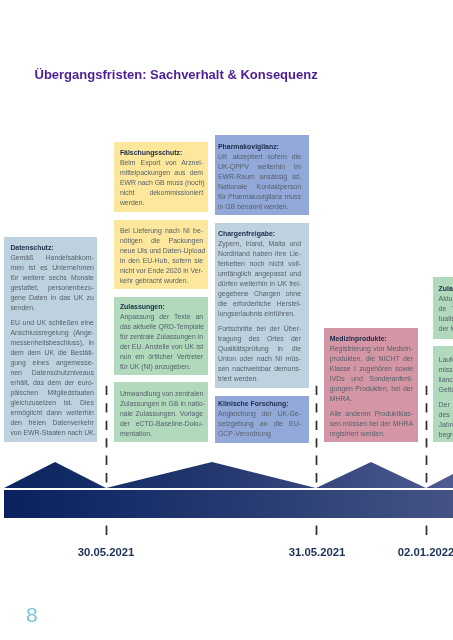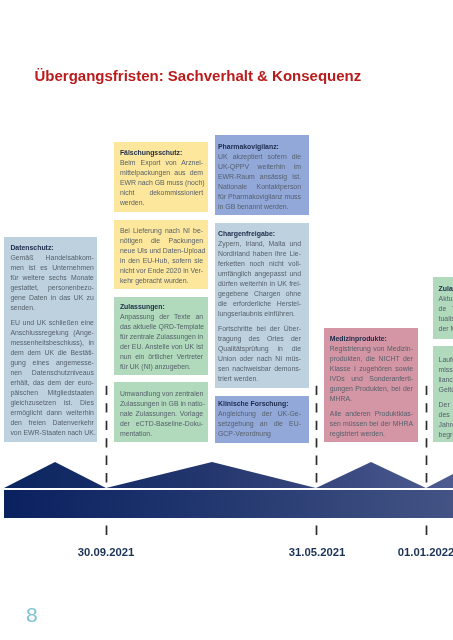--- a/index.html
+++ b/index.html
@@ -1,18 +1,18 @@
 <!DOCTYPE html>
 <html><head>
 <meta charset="utf-8">
 <style>
   html,body{margin:0;padding:0;}
   body{width:453px;height:640px;background:#ffffff;font-family:"Liberation Sans",sans-serif;overflow:hidden;-webkit-font-smoothing:antialiased;}
   #page{position:relative;width:453px;height:640px;background:#fff;overflow:hidden;transform:translateZ(0);}
-  .title{position:absolute;left:34.5px;top:66.5px;font-size:15px;font-weight:bold;color:#b91c1c;white-space:nowrap;}
+  .title{position:absolute;left:34.5px;top:66.5px;font-size:13px;font-weight:bold;color:#4c1d95;white-space:nowrap;}
   .box{position:absolute;box-sizing:border-box;padding:6px 0 5px 0;font-size:6.9px;color:#555f6b;overflow:hidden;}
   .box .hd{font-weight:bold;color:#1b2a4a;height:10px;line-height:10px;white-space:nowrap;}
   .box .ln{height:10px;line-height:10px;white-space:nowrap;text-align:justify;text-align-last:justify;}
   .box .ln.last{text-align:left;text-align-last:left;}
   .box .pg{margin:0;}
   .box .pg + .pg{margin-top:5px;}
   .timeline{position:absolute;left:0;top:455px;width:453px;height:70px;}
   .pagenum{position:absolute;left:26px;top:603px;font-size:21px;color:#7cc3d6;}
   .date{position:absolute;font-size:11.3px;font-weight:bold;color:#1b3258;white-space:nowrap;transform:translateX(-50%);}
 </style>
@@ -186,18 +186,18 @@
       <linearGradient id="g2" x1="0" y1="0" x2="1" y2="0">
         <stop offset="0" stop-color="#0a2560"></stop>
         <stop offset="0.47" stop-color="#24376e"></stop>
         <stop offset="1" stop-color="#4d5b90"></stop>
       </linearGradient>
     </defs>
     <path d="M4,33 L55,7 L106,33 L212,7 L316,33 L371,7 L426,33 L453,19 L453,33 Z" fill="url(#g2)"></path>
     <rect x="4" y="35" width="449" height="28" fill="url(#g1)"></rect>
   </svg>
 
-  <div class="date" style="left:106px;top:545.5px;">30.09.2021</div>
+  <div class="date" style="left:106px;top:545.5px;">30.05.2021</div>
   <div class="date" style="left:317px;top:545.5px;">31.05.2021</div>
-  <div class="date" style="left:426px;top:545.5px;">01.01.2022</div>
+  <div class="date" style="left:426px;top:545.5px;">02.01.2022</div>
 
   <div class="pagenum">8</div>
 </div>
 
 </body></html>

